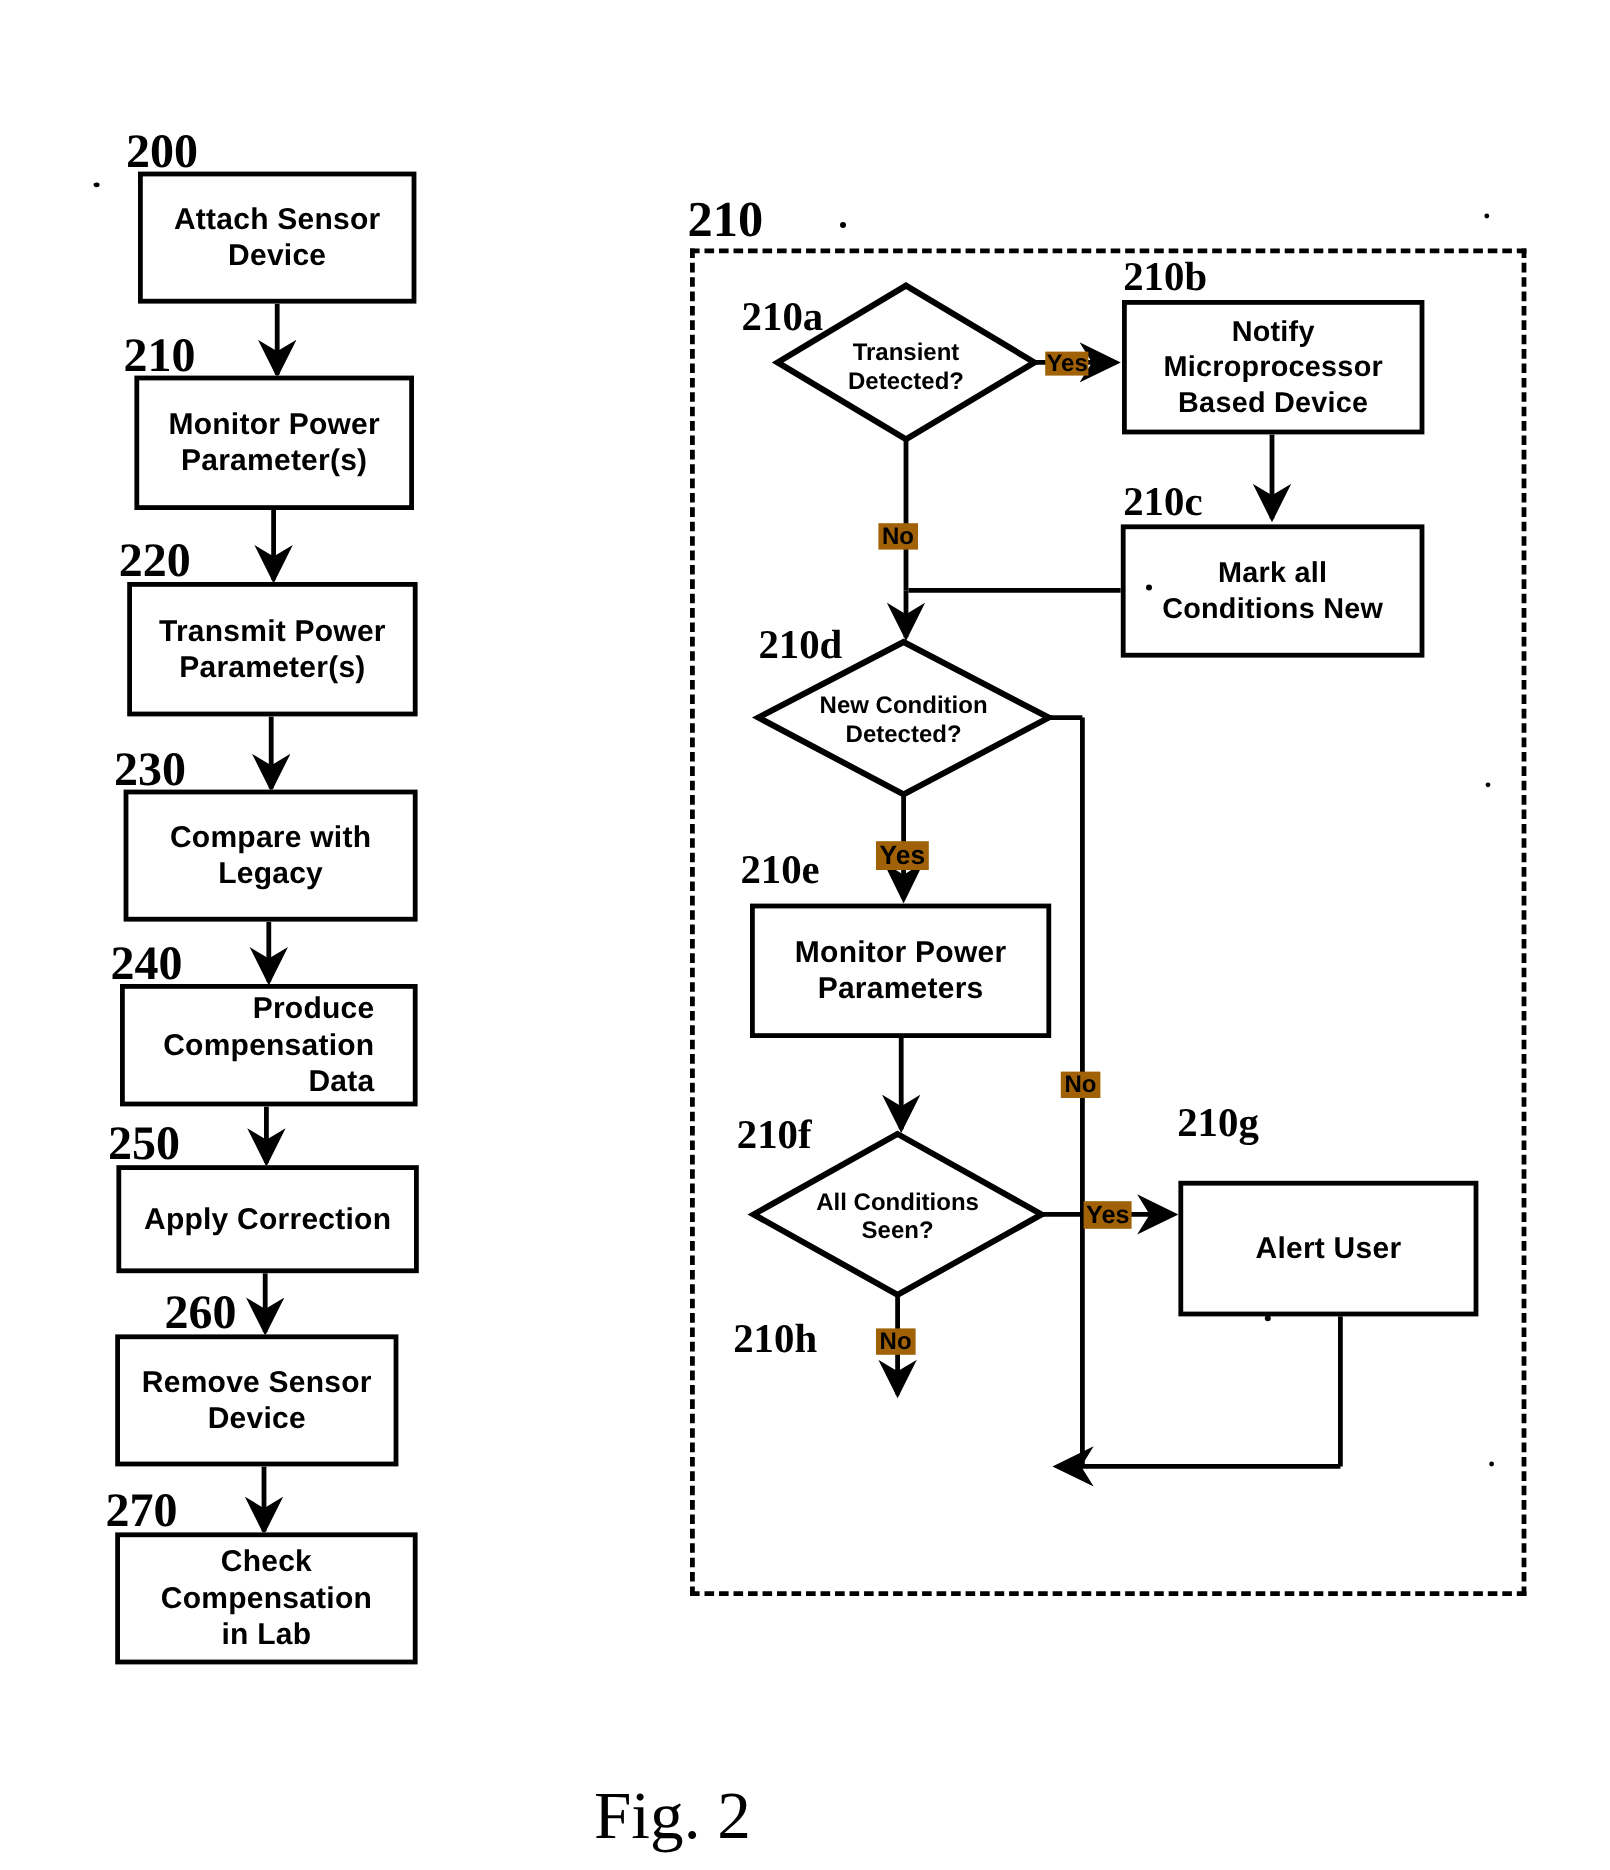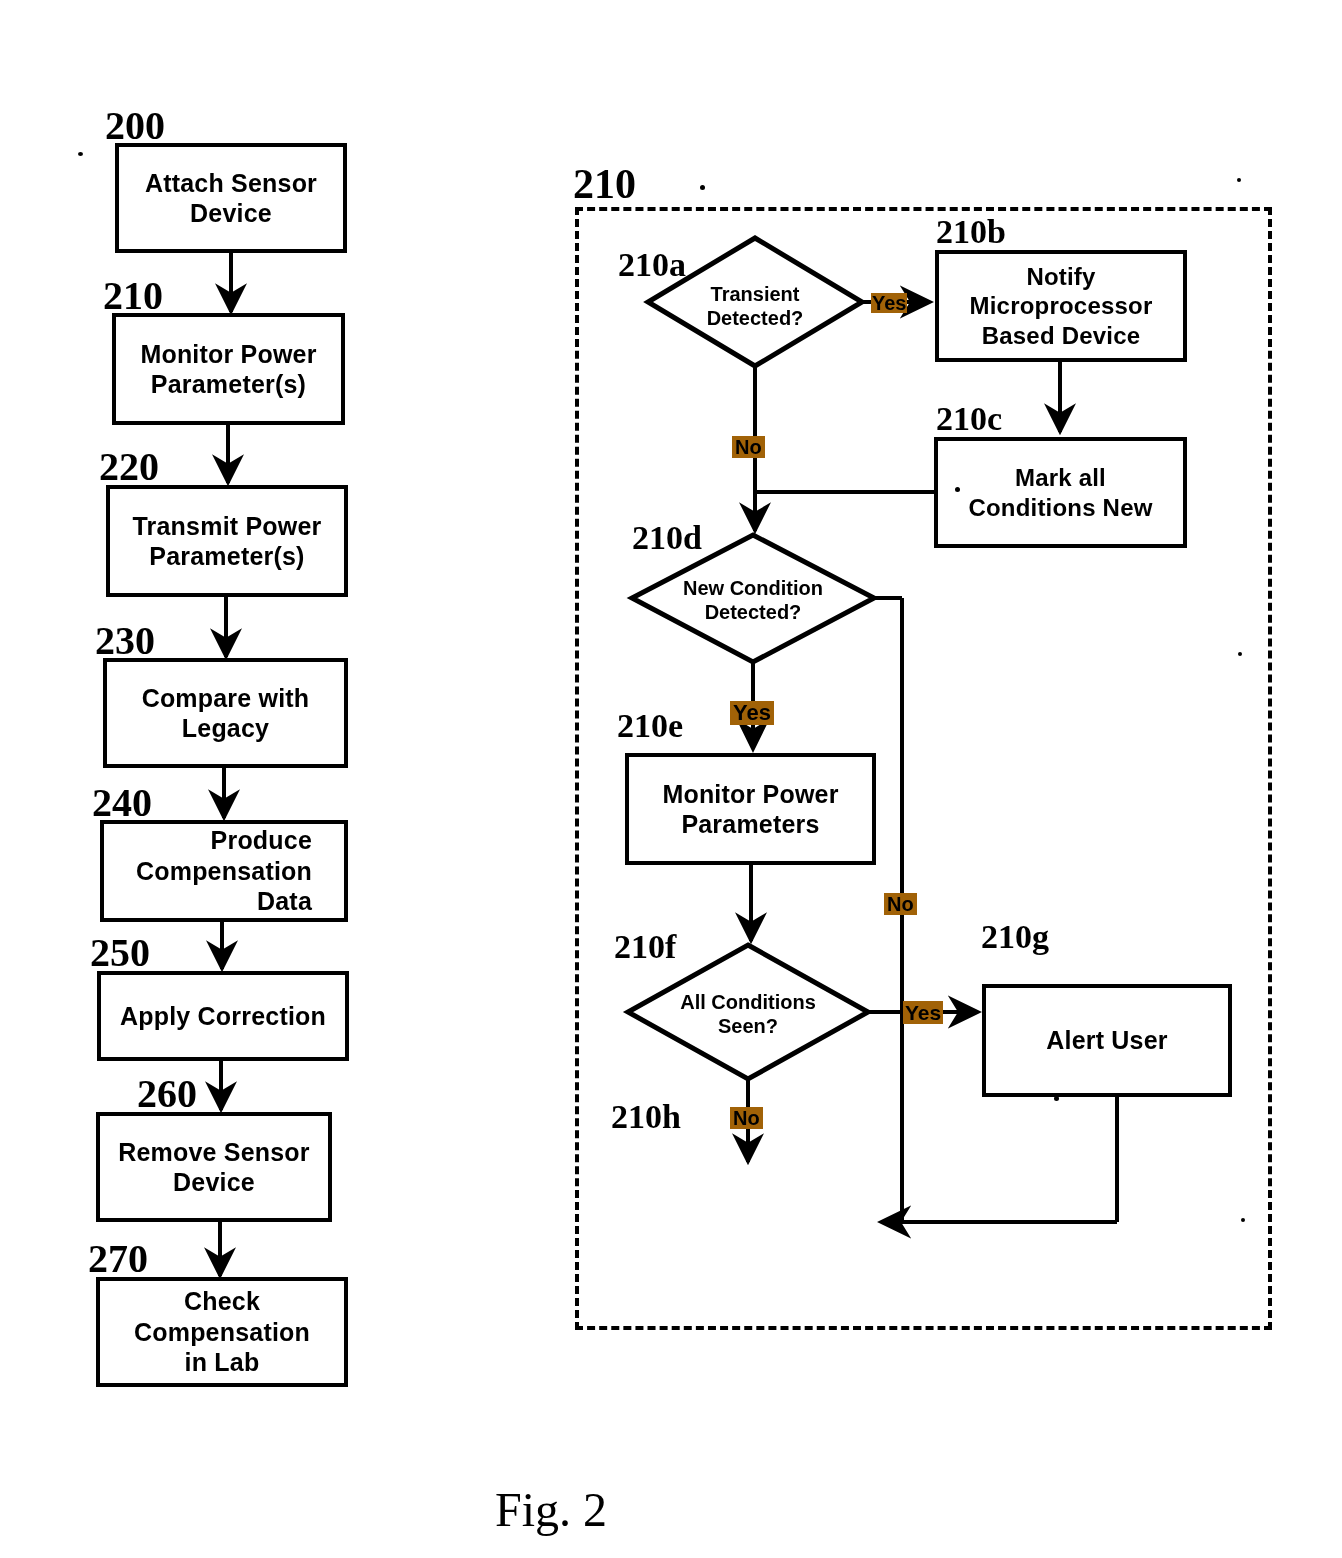--- a/index.html
+++ b/index.html
@@ -250,15 +250,15 @@
   <div class="edge-label" style="left:730px; top:1107px; font-size:20px; padding:1px 3px;">No</div>
 
   <div class="speck" style="left:78px; top:152px; width:5px; height:4px;"></div>
   <div class="speck" style="left:700px; top:185px; width:5px; height:5px;"></div>
   <div class="speck" style="left:1237px; top:178px; width:4px; height:4px;"></div>
   <div class="speck" style="left:955px; top:487px; width:5px; height:5px;"></div>
   <div class="speck" style="left:1054px; top:1096px; width:5px; height:5px;"></div>
   <div class="speck" style="left:1241px; top:1218px; width:4px; height:4px;"></div>
   <div class="speck" style="left:1238px; top:652px; width:4px; height:4px;"></div>
 
-  <div class="fig-caption" style="left:495px; top:1482px; font-size:48px;">Fig. 2</div>
+  <div class="fig-caption" style="left:495px; top:1482px; font-size:56px;">Fig. 2</div>
 
 </div>
 
 </body></html>

